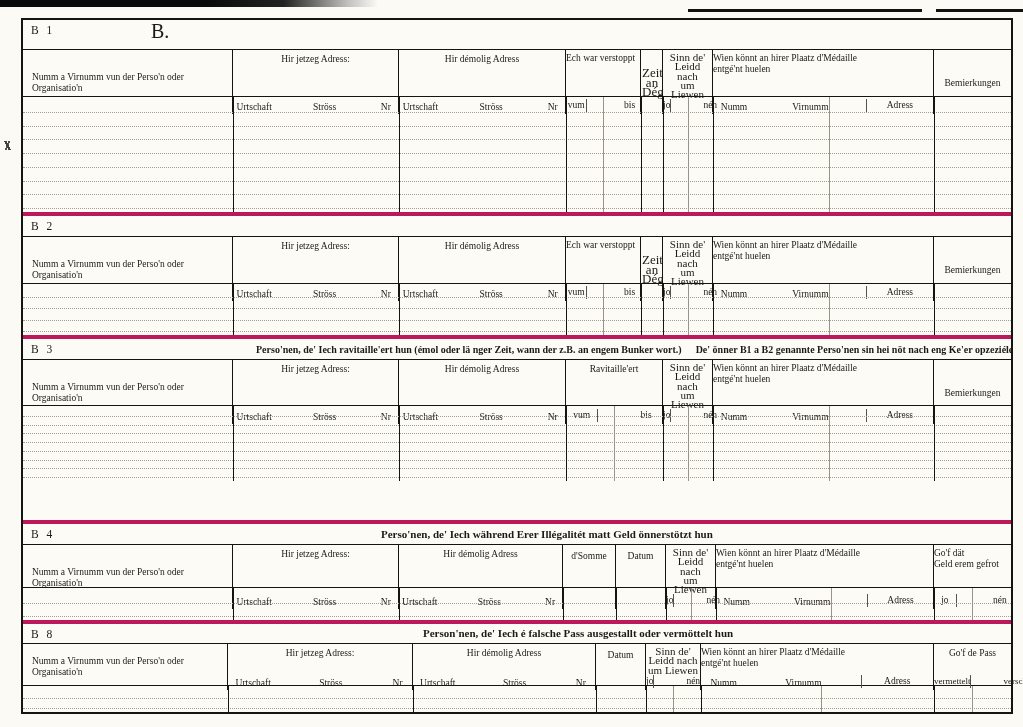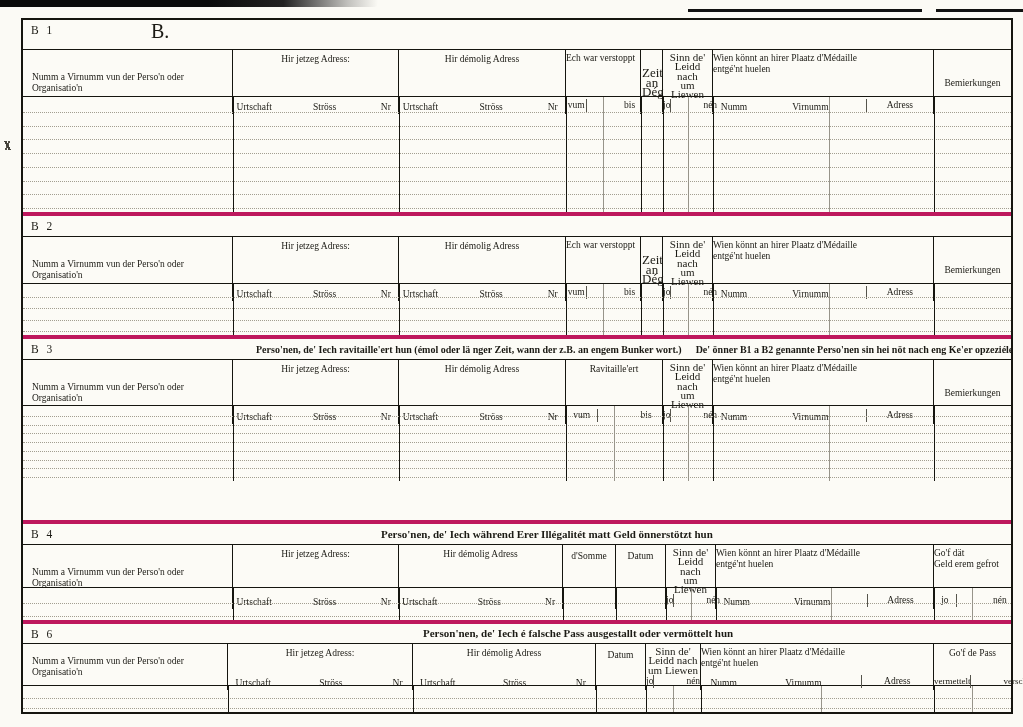--- a/index.html
+++ b/index.html
@@ -427,21 +427,21 @@
         <div class="vl" style="left: 693px;"></div>
         <div class="vl" style="left: 911px;"></div>
         <div class="vl t" style="left: 668px;"></div>
         <div class="vl t" style="left: 808px;"></div>
         <div class="vl t" style="left: 949px;"></div>
       </div>
   </div>
 
   <div class="section" style="top:600px;height:92px">
     <div class="titlebar" style="height:20px">
-      <span class="blabel">B 6</span>
+      <span class="blabel">B 8</span>
       <div class="trow" style="left:400px;top:3px"><span>Person'nen, de' Iech é falsche Pass ausgestallt oder vermöttelt hun</span></div>
     </div>
     <div class="hdr cols-d" style="height:42px">
       <div class="hc name">
           <span>Numm a Virnumm vun der Perso'n oder Organisatio'n</span>
         </div>
       <div class="hc">
         <div class="gt">Hir jetzeg Adress:</div>
         <div class="gsubs a3">
             <span>Urtschaft</span>

